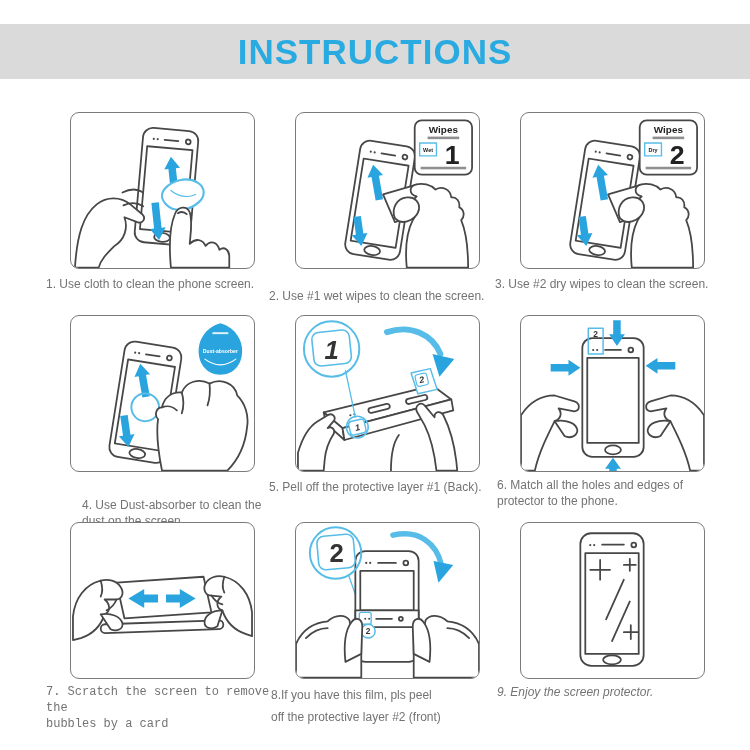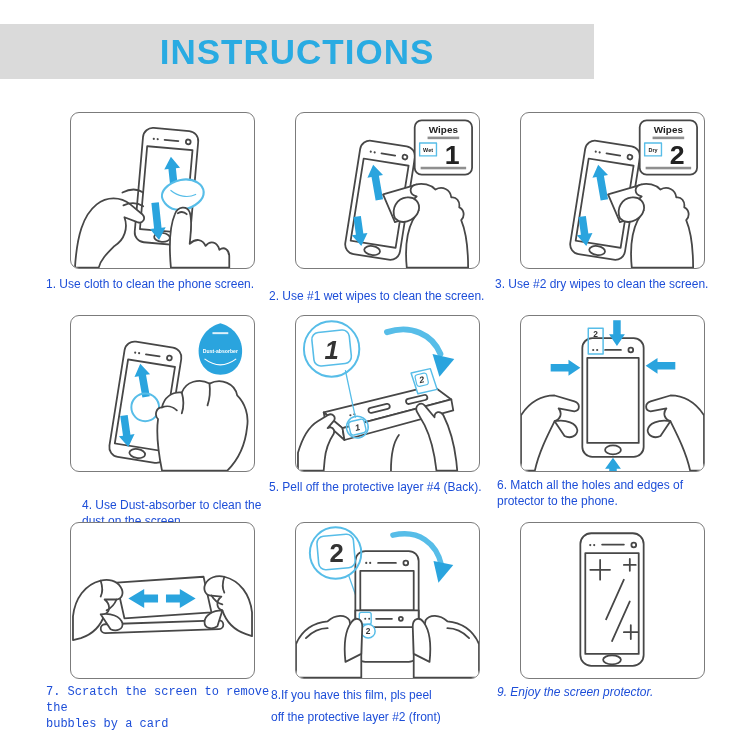--- a/index.html
+++ b/index.html
@@ -1,31 +1,31 @@
 <!DOCTYPE html>
 <html><head>
 <meta charset="utf-8">
 <style>
   html,body { margin:0; padding:0; }
   body {
     width:750px; height:750px; position:relative; background:#fff;
     font-family:"Liberation Sans", sans-serif; overflow:hidden;
   }
   .header {
-    position:absolute; left:0; top:24px; width:594px; height:55px;
+    position:absolute; left:0; top:24px; width:750px; height:55px;
     background:#dadada; display:flex; align-items:center; justify-content:center;
   }
   .title { font-size:35px; font-weight:bold; color:#29abe2; letter-spacing:1px; }
   .panel {
     position:absolute; width:185px; height:157px; box-sizing:border-box;
     border:1.6px solid #7b7b7b; border-radius:9px; background:#fff; overflow:hidden;
   }
   .panel svg { display:block; width:100%; height:100%; }
   .caption {
-    position:absolute; font-size:12px; line-height:16px; color:#1d4ed8;
+    position:absolute; font-size:12px; line-height:16px; color:#737373;
     white-space:pre-line; width:240px;
   }
   .caption.tall { line-height:22px; }
 
   
   .ln  { fill:none; stroke:#474747; stroke-width:1.8; stroke-linecap:round; stroke-linejoin:round; }
   .lnf { fill:#ffffff; stroke:#474747; stroke-width:1.8; stroke-linecap:round; stroke-linejoin:round; }
   .dot { fill:#474747; }
   .blue-f { fill:#2aa4de; }
   .lblue { fill:none; stroke:#57bde8; stroke-linecap:round; stroke-linejoin:round; }
@@ -186,21 +186,21 @@
     <rect class="lbluef" x="17" y="15" width="38" height="34" rx="7" stroke-width="1.6" transform="rotate(-6 36 32)"></rect>
     <text class="mag-num" x="36" y="43">1</text>
   </g>
   <path class="lblue" d="M92,16 C116,8 138,18 146,38" stroke="#2aa4de" stroke-width="6"></path>
   <path class="blue-f" d="M138,38 L160,43 L145,61 Z"></path>
   <path class="lnf" d="M2,156 L2,138 C6,124 12,112 22,106 L32,100 C37,97 41,102 38,106 L32,113 C36,111 40,114 38,119 C34,125 30,134 29,145 L28,156 Z"></path>
   <path class="lnf" d="M142,156 C140,138 136,122 130,110 L122,96 C120,90 126,86 130,90 L140,102 C140,96 146,95 149,100 C155,112 160,130 162,146 L163,156 Z"></path>
   <path class="ln" d="M96,156 C96,140 98,128 104,120" stroke-width="1.6"></path>
 </svg>
 </div>
-<div class="caption" style="left:269px; top:479px;">5. Pell off the protective layer #4 (Back).</div>
+<div class="caption" style="left:269px; top:479px;">5. Pell off the protective layer #1 (Back).</div>
 
 <div class="panel" style="left:520px; top:315px;">
 <svg viewBox="0 0 185 156">
   <g>
     <rect class="lnf" x="62" y="22" width="62" height="120" rx="10" stroke-width="2"></rect>
     <circle class="dot" cx="73" cy="34" r="1.1"></circle>
         <circle class="dot" cx="77" cy="34" r="1.1"></circle>
     <line class="ln" x1="85" y1="34" x2="101" y2="34" stroke-width="2.4"></line>
     <circle class="ln" cx="111" cy="34" r="2.4" stroke-width="1.6"></circle>
     <rect class="ln" x="67" y="42" width="52" height="86" stroke-width="1.6"></rect>

